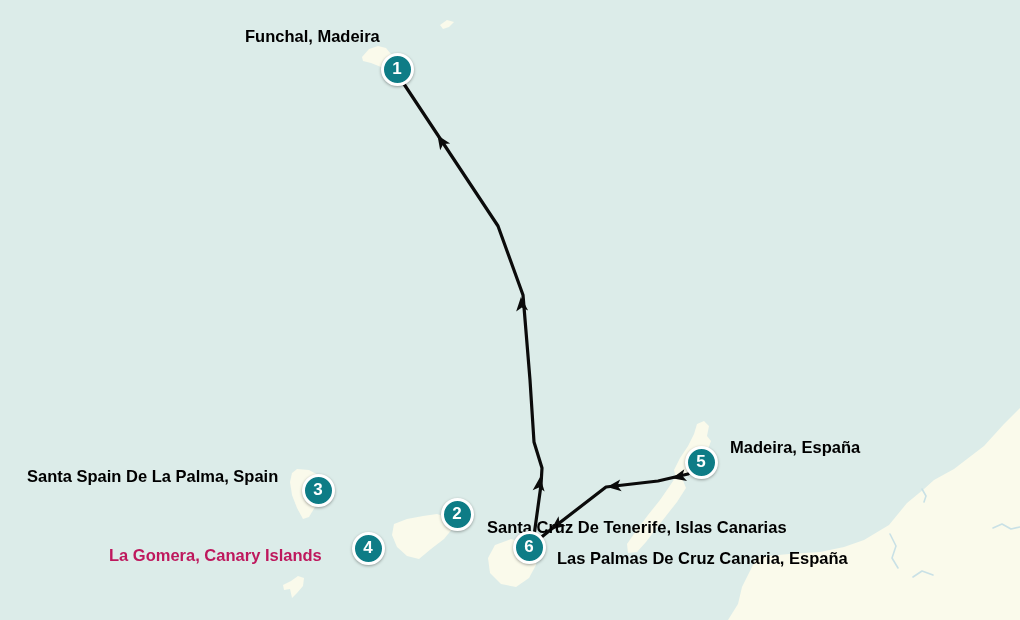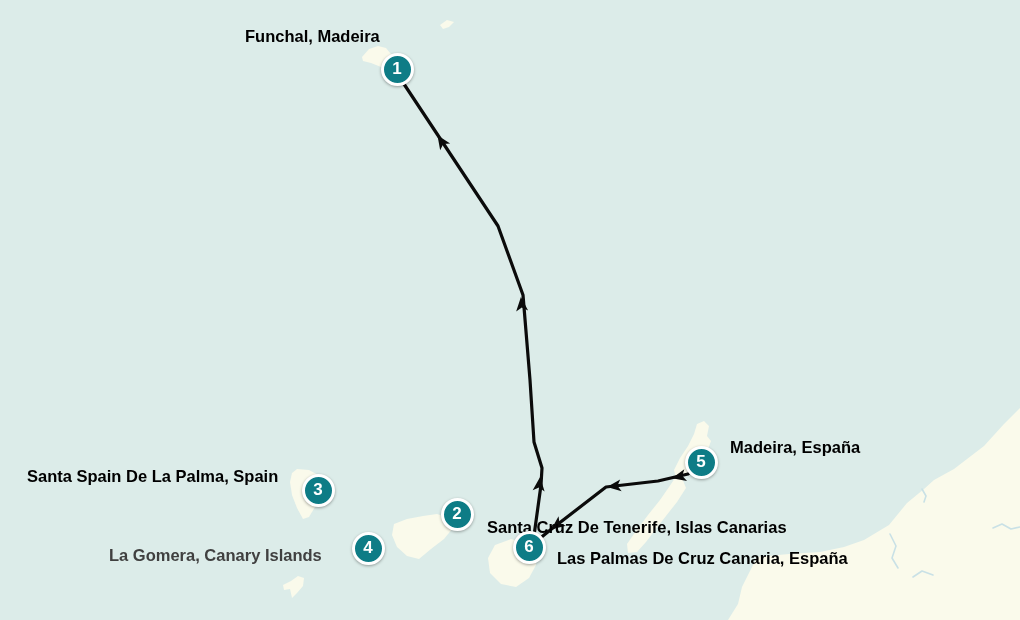--- a/index.html
+++ b/index.html
@@ -66,21 +66,21 @@
         <span style="color: rgb(255, 255, 255);">1</span>
       </div>
       <div class="stop-label" style="left: 487px; top: 498px; color: rgb(0, 0, 0); margin-top: 20px;">Santa Cruz De Tenerife, Islas Canarias</div>
       <div class="stop-marker" style="left: 440.5px; top: 497.5px; background: rgb(14, 124, 134); border-color: rgb(255, 255, 255);">
         <span style="color: rgb(255, 255, 255);">2</span>
       </div>
       <div class="stop-label" style="left: 27px; top: 467px; color: rgb(0, 0, 0);">Santa Spain De La Palma, Spain</div>
       <div class="stop-marker" style="left: 301.5px; top: 473.5px; background: rgb(14, 124, 134); border-color: rgb(255, 255, 255);">
         <span style="color: rgb(255, 255, 255);">3</span>
       </div>
-      <div class="stop-label" style="left: 109px; top: 546px; color: #404040;">La Gomera, Canary Islands</div>
+      <div class="stop-label" style="left: 109px; top: 546px; color: #be185d;">La Gomera, Canary Islands</div>
       <div class="stop-marker" style="left: 351.5px; top: 531.5px; background: rgb(14, 124, 134); border-color: rgb(255, 255, 255);">
         <span style="color: rgb(255, 255, 255);">4</span>
       </div>
       <div class="stop-label" style="left: 730px; top: 438px; color: rgb(0, 0, 0);">Madeira, España</div>
       <div class="stop-marker" style="left: 684.5px; top: 445.5px; background: rgb(14, 124, 134); border-color: rgb(255, 255, 255);">
         <span style="color: rgb(255, 255, 255);">5</span>
       </div>
       <div class="stop-label" style="left: 557px; top: 549px; color: rgb(0, 0, 0);">Las Palmas De Cruz Canaria, España</div>
       <div class="stop-marker" style="left: 512.5px; top: 530.5px; background: rgb(14, 124, 134); border-color: rgb(255, 255, 255);">
         <span style="color: rgb(255, 255, 255);">6</span>

